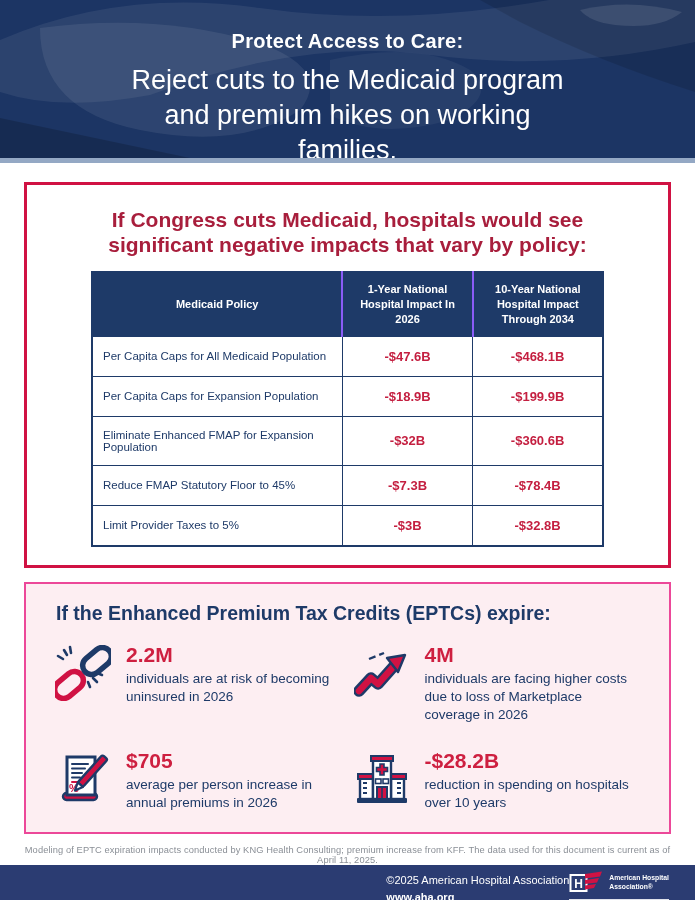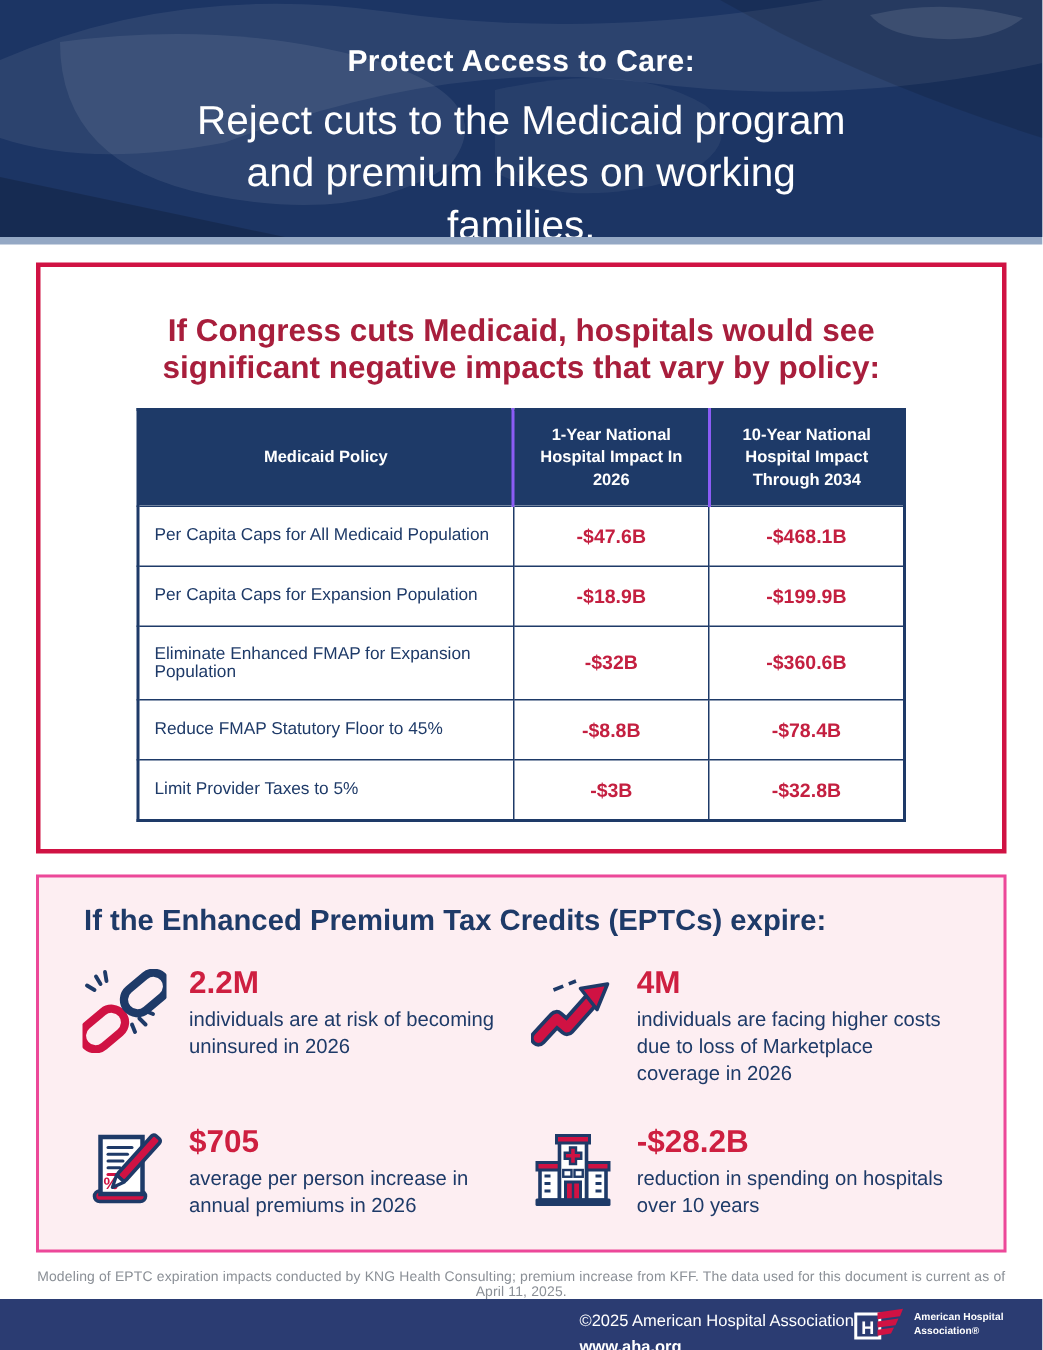--- a/index.html
+++ b/index.html
@@ -18,22 +18,22 @@
     font-size: 20px; font-weight: bold; letter-spacing: 0.3px;
   }
   .hero-sub {
     margin: 10px auto 0; max-width: 452px; text-align: center;
     color: #ffffff; font-size: 27px; line-height: 1.3;
   }
   .hero-strip { height: 5px; background: #94a8c4; flex: none; }
 
   
   .medicaid-box {
-    margin: 12px 24px 0; border: 3px solid #d01243; background: #ffffff;
-    padding: 26px 14px 18px; flex: none;
+    margin: 19px 24px 0; border: 3px solid #d01243; background: #ffffff;
+    padding: 18px 14px 18px; flex: none;
   }
   .medicaid-title {
     color: #a81e3c; font-size: 21px; font-weight: bold; text-align: center;
     line-height: 1.2; max-width: 540px; margin: 4px auto 0;
   }
   table.impact {
     width: 513px; margin: 14px auto 0; border-collapse: collapse;
     border: 2px solid #1e3a68;
   }
   table.impact th {
@@ -131,21 +131,21 @@
           <td class="value-cell">-$18.9B</td>
           <td class="value-cell">-$199.9B</td>
         </tr>
         <tr>
           <td class="policy-cell">Eliminate Enhanced FMAP for Expansion Population</td>
           <td class="value-cell">-$32B</td>
           <td class="value-cell">-$360.6B</td>
         </tr>
         <tr>
           <td class="policy-cell">Reduce FMAP Statutory Floor to 45%</td>
-          <td class="value-cell">-$8.8B</td>
+          <td class="value-cell">-$7.3B</td>
           <td class="value-cell">-$78.4B</td>
         </tr>
         <tr>
           <td class="policy-cell">Limit Provider Taxes to 5%</td>
           <td class="value-cell">-$3B</td>
           <td class="value-cell">-$32.8B</td>
         </tr>
       </tbody>
     </table>
   </div>

